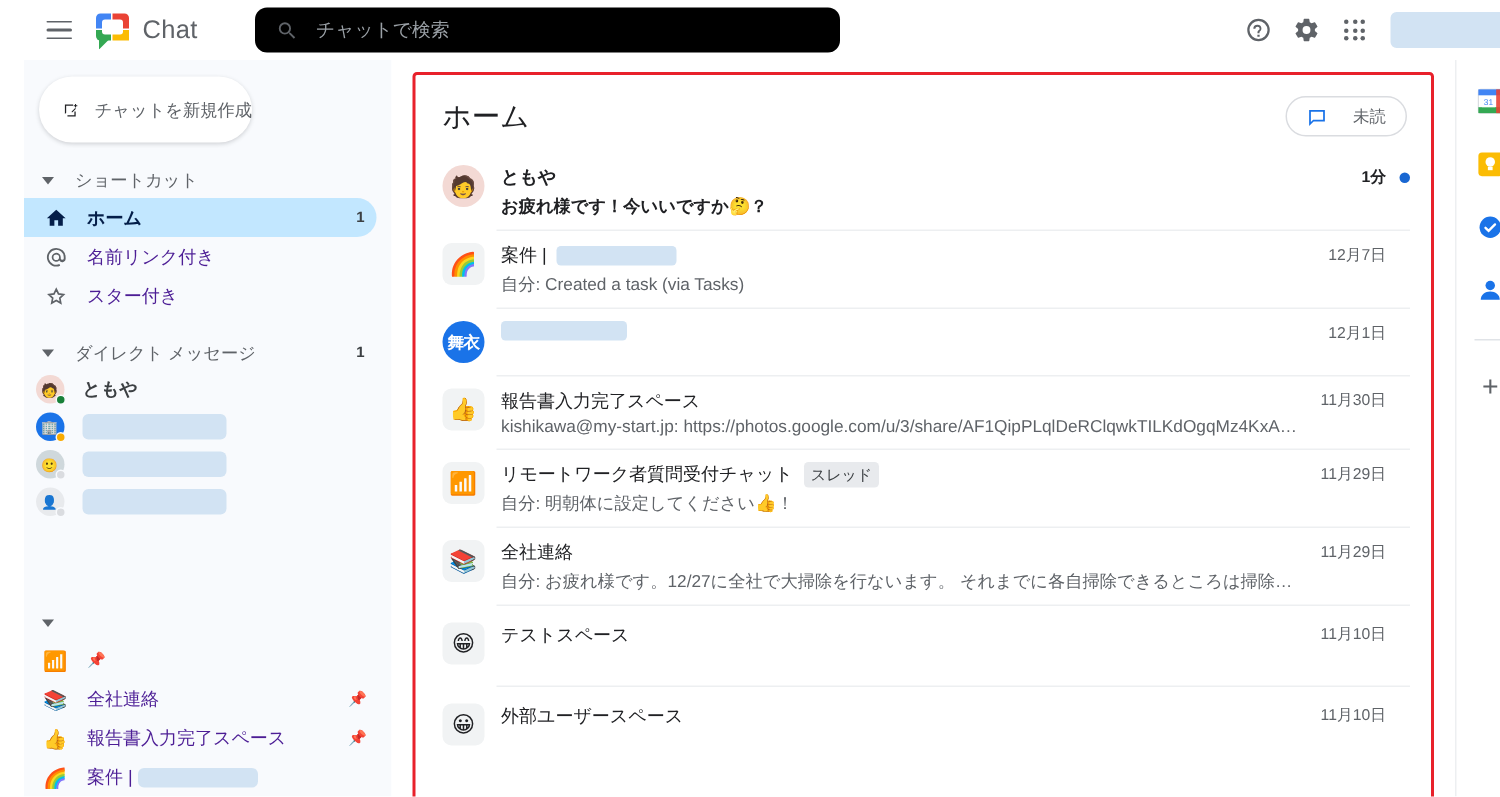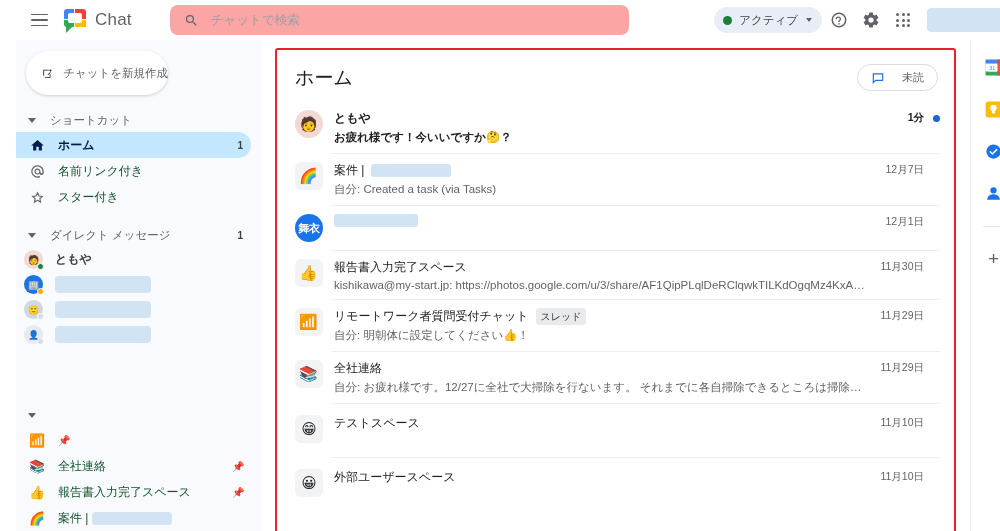--- a/index.html
+++ b/index.html
@@ -20,21 +20,21 @@
   .chat-logo { width:22px; height:22px; position:relative; }
   .chat-logo .q { position:absolute; }
   .chat-logo .tl { left:0; top:0; width:10px; height:10px; background:#4285F4; border-top-left-radius:3px;}
   .chat-logo .tr { left:11px; top:0; width:11px; height:10px; background:#EA4335; border-top-right-radius:3px;}
   .chat-logo .br { left:11px; top:11px; width:11px; height:7px; background:#FBBC04; }
   .chat-logo .bl { left:0; top:11px; width:10px; height:7px; background:#34A853; border-bottom-left-radius:3px;}
   .chat-logo .tail { position:absolute; left:2px; top:17px; width:7px; height:7px; background:#34A853; clip-path: polygon(0 0, 100% 0, 0 100%); }
   .chat-logo .inner { position:absolute; left:4px; top:4px; width:14px; height:10px; background:#fff; border-radius:2px; }
   .brand-name { font-size:17px; color:#5f6368; letter-spacing:.2px; }
 
-  .searchwrap { margin-left:38px; width:459px; height:30px; background:#fca5a5; border-radius:8px; display:flex; align-items:center; padding:0 14px; cursor:text; }
+  .searchwrap { margin-left:38px; width:390px; height:30px; background:#000000; border-radius:8px; display:flex; align-items:center; padding:0 14px; cursor:text; }
   .searchwrap svg { flex:0 0 auto; }
   .search-input { border:0; outline:0; background:transparent; margin-left:12px; width:100%; font-size:12.5px; color:#5f6368; font-family:inherit; }
   .search-input::placeholder { color:#9aa0a6; }
 
   .topright { margin-left:auto; display:flex; align-items:center; gap:2px; padding-right:2px; }
   .status-pill { display:flex; align-items:center; gap:7px; background:#E9EEF6; border-radius:14px; height:26px; padding:0 10px 0 9px; cursor:pointer; }
   .status-dot { width:9px; height:9px; border-radius:50%; background:#188038; }
   .status-text { font-size:11.5px; color:#3c4043; }
   .chev { width:0;height:0;border-left:3.6px solid transparent;border-right:3.6px solid transparent;border-top:4.4px solid #5f6368;margin-left:1px;}
   .icon-btn { width:30px; height:30px; border-radius:50%; display:flex; align-items:center; justify-content:center; cursor:pointer; }
@@ -52,21 +52,21 @@
 
   .sec { margin-top:13px; }
   .sec-head { display:flex; align-items:center; height:24px; padding-left:12px; color:#5f6368; font-size:11.5px; cursor:pointer; }
   .caret { width:0;height:0;border-left:4px solid transparent;border-right:4px solid transparent;border-top:5px solid #5f6368; margin-right:14px;}
   .sec-head .lbl { flex:1; }
   .sec-head .cnt { font-size:10px; color:#3c4043; padding-right:18px; font-weight:bold; }
 
   .navrow { display:flex; align-items:center; height:26px; padding-left:12px; cursor:pointer; border-radius:0 13px 13px 0; margin-right:10px; }
   .navrow.active { background:#C2E7FF; }
   .navrow .ic { width:18px; display:flex; align-items:center; justify-content:center; margin-right:12px; flex:0 0 18px; }
-  .navrow .txt { font-size:12px; color:#14532d; white-space:nowrap; overflow:hidden; text-overflow:ellipsis; flex:1; }
+  .navrow .txt { font-size:12px; color:#4c1d95; white-space:nowrap; overflow:hidden; text-overflow:ellipsis; flex:1; }
   .navrow.active .txt { font-weight:bold; color:#041e49; }
   .navrow .badge { font-size:10px; color:#3c4043; font-weight:bold; padding-right:8px; }
   .navrow .pin { color:#5f6368; font-size:10px; padding-right:6px; }
 
   .dmrow { display:flex; align-items:center; height:25px; padding-left:8px; cursor:pointer; }
   .dmav { width:19px; height:19px; border-radius:50%; margin-right:12px; flex:0 0 19px; position:relative; font-size:9px; display:flex; align-items:center; justify-content:center; color:#fff; overflow:visible; }
   .pres { position:absolute; right:-1px; bottom:-1px; width:7px; height:7px; border-radius:50%; border:1.5px solid #F8FAFD; }
   .dmname { font-size:12px; color:#3c4043; font-weight:bold; }
   .redact-bar { background:#D2E3F3; border-radius:4px; height:13px; }
 
@@ -132,25 +132,20 @@
     </div>
 
     <div class="searchwrap">
       <svg width="15" height="15" viewBox="0 0 24 24">
         <path fill="#5f6368" d="M15.5 14h-.79l-.28-.27A6.47 6.47 0 0 0 16 9.5 6.5 6.5 0 1 0 9.5 16c1.61 0 3.09-.59 4.23-1.57l.27.28v.79l5 4.99L20.49 19zm-6 0A4.5 4.5 0 1 1 14 9.5 4.49 4.49 0 0 1 9.5 14z"></path>
       </svg>
       <input class="search-input" value="" placeholder="チャットで検索" style="">
     </div>
 
     <div class="topright">
-      <div class="status-pill">
-        <span class="status-dot"></span>
-        <span class="status-text">アクティブ</span>
-        <span class="chev"></span>
-      </div>
       <div class="icon-btn">
         <svg width="18" height="18" viewBox="0 0 24 24">
           <path fill="#5f6368" d="M12 2a10 10 0 1 0 0 20 10 10 0 0 0 0-20zm0 18a8 8 0 1 1 0-16 8 8 0 0 1 0 16zm.9-5.2h-1.8v-1.1c0-1.3 1.9-1.4 1.9-2.8a1.9 1.9 0 1 0-3.8 0H7.4a3.6 3.6 0 1 1 7.2 0c0 1.9-1.7 2.2-1.7 3.2zM11 16.2h2v1.9h-2z"></path>
         </svg>
       </div>
       <div class="icon-btn">
         <svg width="18" height="18" viewBox="0 0 24 24">
           <path fill="#5f6368" d="M19.43 12.98c.04-.32.07-.64.07-.98s-.03-.66-.07-.98l2.11-1.65a.5.5 0 0 0 .12-.64l-2-3.46a.5.5 0 0 0-.61-.22l-2.49 1a7.3 7.3 0 0 0-1.69-.98l-.38-2.65A.49.49 0 0 0 14 2h-4a.49.49 0 0 0-.49.42l-.38 2.65c-.61.25-1.17.59-1.69.98l-2.49-1a.5.5 0 0 0-.61.22l-2 3.46a.5.5 0 0 0 .12.64l2.11 1.65c-.04.32-.07.65-.07.98s.03.66.07.98l-2.11 1.65a.5.5 0 0 0-.12.64l2 3.46c.12.22.39.3.61.22l2.49-1c.52.4 1.08.73 1.69.98l.38 2.65c.4.24.25.42.49.42h4c.25 0 .46-.18.49-.42l.38-2.65c.61-.25 1.17-.59 1.69-.98l2.49 1c.23.09.49 0 .61-.22l2-3.46a.5.5 0 0 0-.12-.64zM12 15.5A3.5 3.5 0 1 1 12 8.5a3.5 3.5 0 0 1 0 7z"></path>
         </svg>
       </div>

